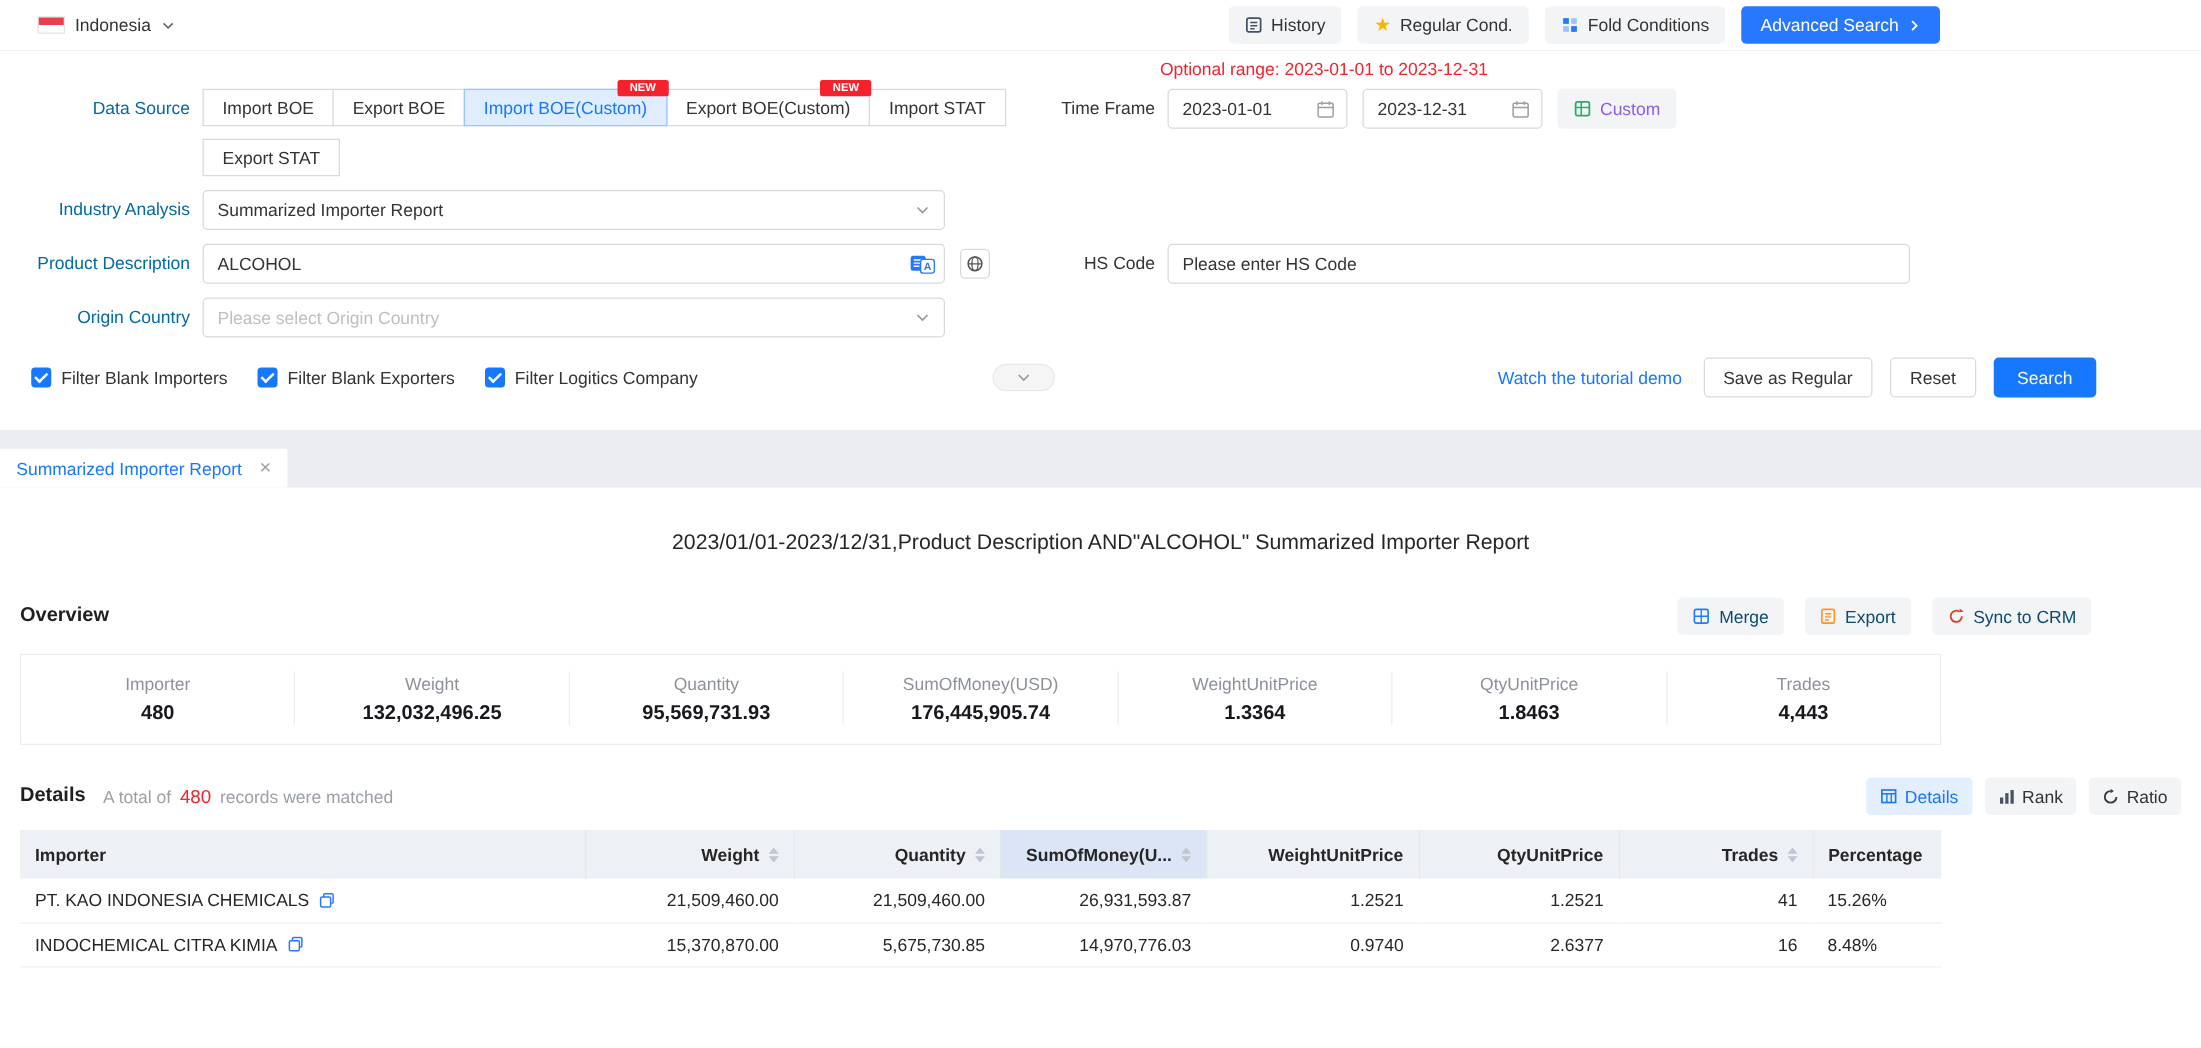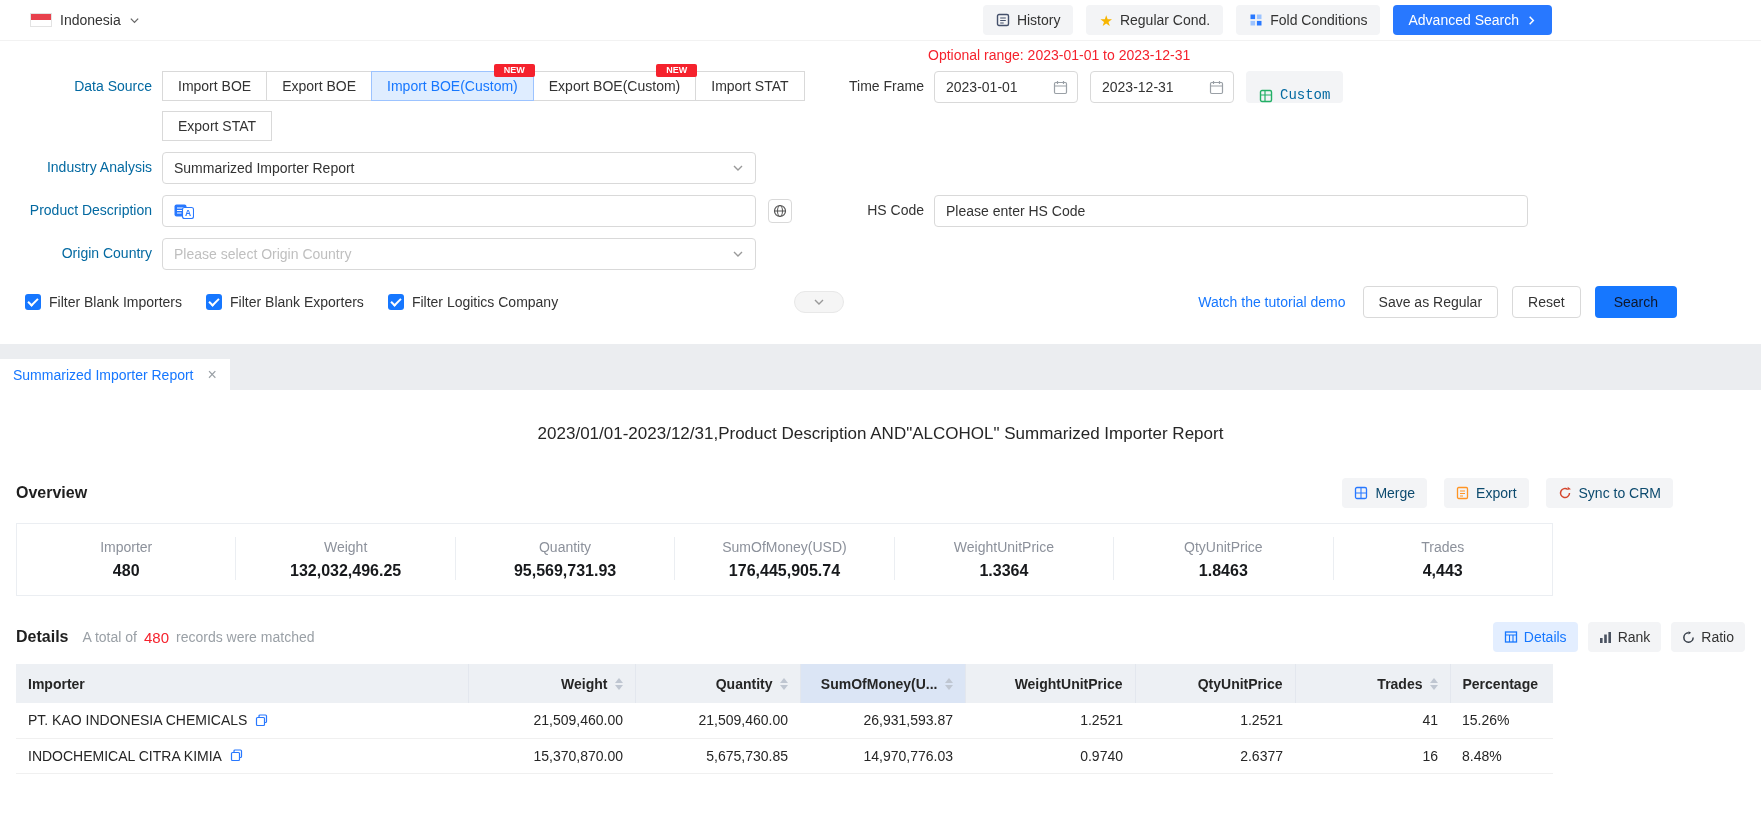--- a/index.html
+++ b/index.html
@@ -28,37 +28,37 @@
 
   .ds-line { display:flex; }
   .ds-line2 { margin-top:10px; width:100%; }
   .ds-tab { height:30px; line-height:28px; padding:0 15px; border:1px solid #d9d9d9; margin-right:-1px; background:#fff; position:relative; font-size:14px; color:#333; cursor:pointer; white-space:nowrap; }
   .ds-tab.selected { background:#dfedff; border-color:#9cc3ff; color:#1677ff; z-index:2; }
   .newb { position:absolute; top:-8px; right:-2px; background:#f5222d; color:#fff; font-size:9px; line-height:13px; padding:0 10px; border-radius:2px; z-index:3; font-weight:bold; }
 
   .dinput { width:144px; height:32px; border:1px solid #d9d9d9; border-radius:4px; display:flex; align-items:center; padding:0 9px 0 11px; background:#fff; cursor:pointer; }
   .dinput + .dinput { margin-left:12px; }
   .dinput .val { flex:1; color:#333; }
-  .custom-btn { margin-left:12px; height:32px; background:#f3f4f6; border:none; border-radius:4px; padding:0 13px; display:flex; align-items:flex-end; gap:7px; font-size:14px; color:#0369a1;font-family:Liberation Mono, monospace; }
+  .custom-btn { margin-left:12px; height:32px; background:#f3f4f6; border:none; border-radius:4px; padding:0 13px; display:flex; align-items:center; gap:7px; font-size:14px; color:#8b5cf6; }
 
   .sel { width:594px; height:32px; border:1px solid #d9d9d9; border-radius:4px; display:flex; align-items:center; justify-content:space-between; padding:0 11px; background:#fff; cursor:pointer; }
   .ph { color:#bfbfbf; }
   .pinput { width:594px; height:32px; border:1px solid #d9d9d9; border-radius:4px; display:flex; align-items:center; padding:0 7px 0 11px; background:#fff; flex:none; }
   .pinput .val { flex:1; color:#333; }
   .symbtn { width:24px; height:24px; margin-left:12px; margin-top:4px; border:1px solid #d9d9d9; border-radius:4px; background:#fff; display:flex; align-items:center; justify-content:center; padding:0; flex:none; }
 
   .cbrow { display:flex; align-items:center; margin-top:16px; padding-left:25px; }
   .cbitem { display:flex; align-items:center; gap:8px; margin-right:24px; cursor:pointer; }
   .cbox { width:16px; height:16px; background:#1677ff; border-radius:3px; position:relative; flex:none; }
   .cbox::after { content:""; position:absolute; left:5px; top:2px; width:4px; height:8px; border:solid #fff; border-width:0 2px 2px 0; transform:rotate(45deg); }
   .expand-pill { margin-left:212px; width:50px; height:22px; border-radius:11px; background:#f5f5f5; border:1px solid #e8e8e8; display:flex; align-items:center; justify-content:center; cursor:pointer; flex:none; }
   .cbrow-right { margin-left:auto; margin-right:84px; display:flex; align-items:center; gap:14px; }
   .tutorial-link { color:#1677ff; cursor:pointer; margin-right:3px; }
   .btn-plain { height:32px; padding:0 15px; background:#fff; border:1px solid #d9d9d9; border-radius:4px; font-size:14px; color:#333; }
-  .btn-primary { height:32px; padding:0 19px; background:#1677ff; border:none; border-radius:4px; font-size:14px; color:#0f172a; }
+  .btn-primary { height:32px; padding:0 19px; background:#1677ff; border:none; border-radius:4px; font-size:14px; color:#fef9c3; }
 
   
   .tabstrip { margin-top:14px; background:#ebedf0; height:46px; display:flex; align-items:flex-end; }
   .rtab { height:31px; background:#fff; display:flex; align-items:center; gap:14px; padding:0 13px; color:#1677ff; font-size:14px; cursor:pointer; }
   .rtab .x { color:#9aa0a6; font-size:16px; line-height:1; cursor:pointer; }
 
   
   .report-title { text-align:center; font-size:17px; font-weight:400; color:#262626; margin:34px 0 34px; }
   .sec-head { display:flex; align-items:center; padding:0 88px 0 16px; }
   .sec-title { font-size:16px; font-weight:bold; color:#1f1f1f; }
@@ -188,20 +188,21 @@
               <path d="M2 4l4 4 4-4" fill="none" stroke="#999" stroke-width="1.4"></path>
             </svg>
         </div>
       </div>
     </div>
 
     <div class="frow">
       <div class="flabel">Product Description</div>
       <div class="fctrl" style="flex-wrap:nowrap;">
         <div class="pinput">
+          <span class="val">ALCOHOL</span>
           <svg class="icon" width="20" height="17" viewBox="0 0 20 17">
               <rect x="0.5" y="1.5" width="12" height="12" rx="2" fill="#2878ff"></rect>
               <path d="M3 5h7M3 7.5h7M3 10h4.5" stroke="#fff" stroke-width="1.1"></path>
               <rect x="8.5" y="4.5" width="11" height="11" rx="2" fill="#fff" stroke="#2878ff" stroke-width="1.1"></rect>
               <text x="14" y="12.8" font-size="8.5" fill="#2878ff" text-anchor="middle" font-weight="bold">A</text>
             </svg>
         </div>
         <button class="symbtn">
           <svg class="icon" width="14" height="14" viewBox="0 0 14 14">
               <circle cx="7" cy="7" r="5.5" fill="none" stroke="#555" stroke-width="1.2"></circle>

